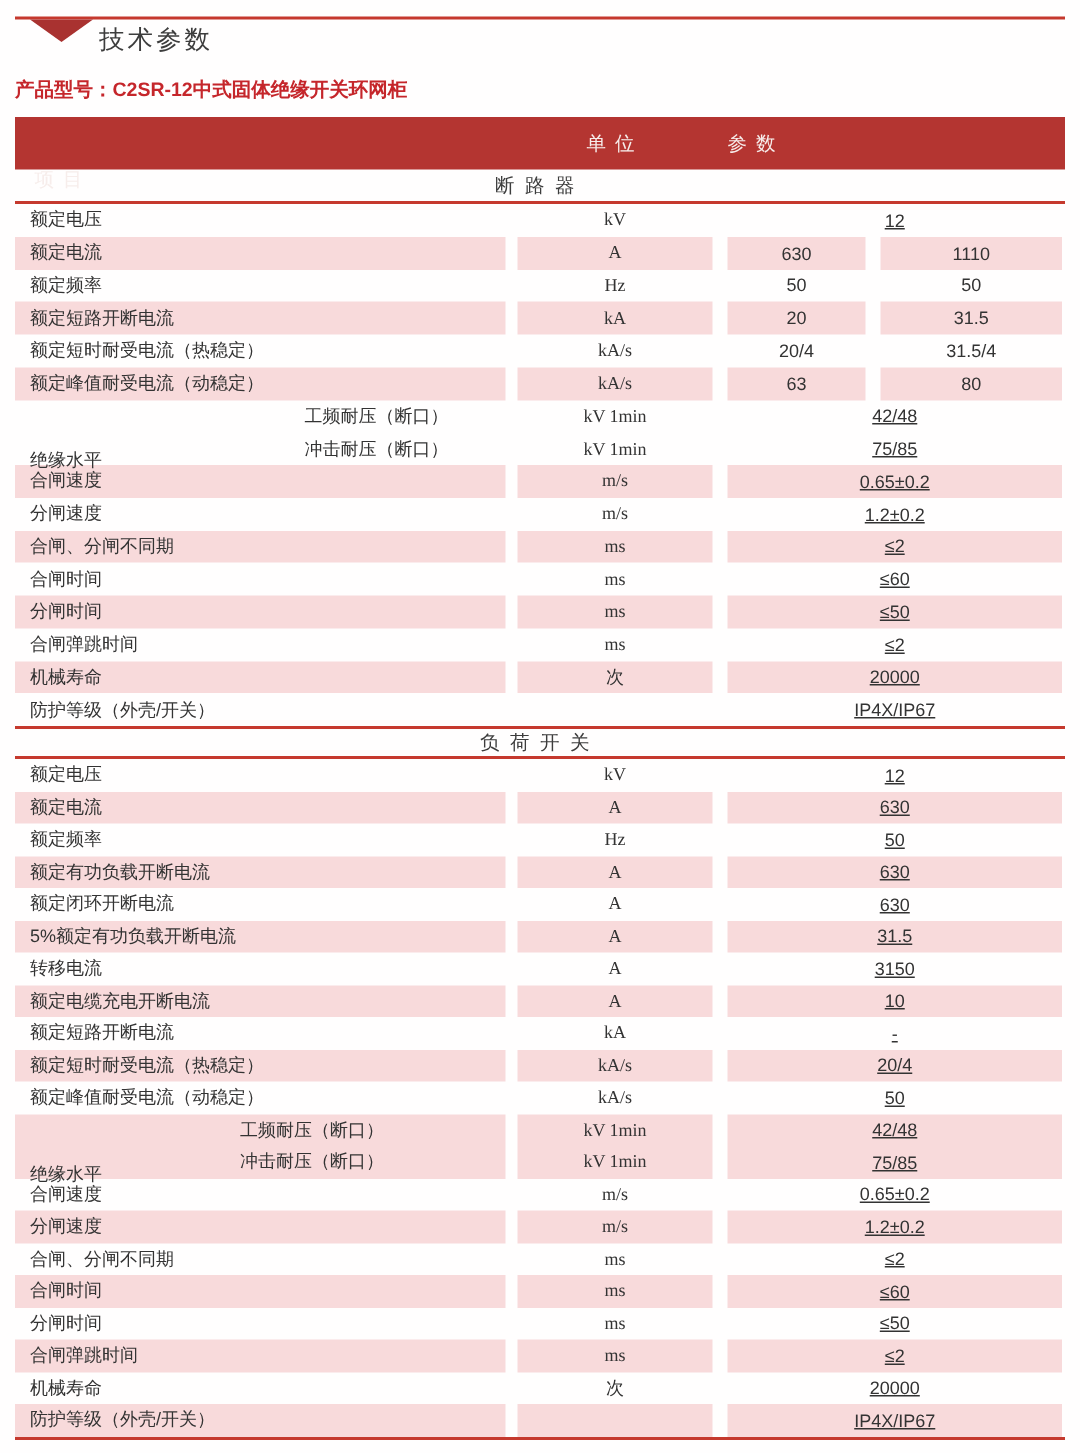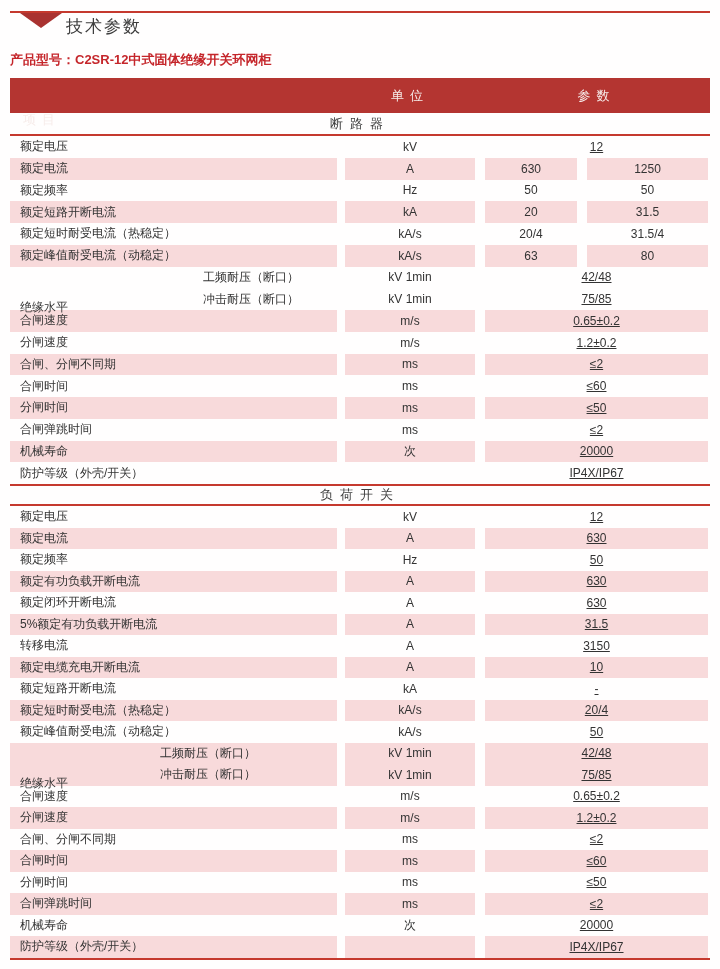--- a/index.html
+++ b/index.html
@@ -9,31 +9,31 @@
   .tri{position:absolute;left:20px;top:13px;width:0;height:0;
        border-left:21px solid transparent;border-right:21px solid transparent;
        border-top:15px solid var(--c-tri);}
   .page-title{position:absolute;left:66px;top:15px;font-size:17px;letter-spacing:2px;color:#3d3d3d;}
   .product{position:absolute;left:10px;top:51px;font-size:13px;font-weight:bold;color:var(--c-redtext);}
   .spec-table{position:absolute;left:10px;top:78px;width:700px;}
   .thead{display:flex;height:35px;align-items:center;background:var(--c-bar);
          color:#f7edeb;font-size:13px;letter-spacing:6px;}
   .th-item{width:327px;padding-left:13px;box-sizing:border-box;margin-top:48px;}
   .th-unit{width:130px;margin-left:8px;text-align:center;}
-  .th-param{width:223px;margin-left:10px;text-align:center;}
+  .th-param{width:223px;margin-left:10px;text-align:left;}
   .sec-title{height:23px;box-sizing:border-box;display:flex;align-items:center;justify-content:center;
              font-size:13px;letter-spacing:7px;color:#3d3d3d;border-bottom:2px solid var(--c-line);}
   .sec-title-2{height:22px;border-top:2px solid var(--c-line);}
   .sec0{--rh:21.75px;--ind:193px;}
   .sec1{--rh:21.5px;--ind:150px;}
   .row{display:flex;height:var(--rh);font-size:12px;color:#333;}
   .row.double{height:calc(var(--rh)*2);}
   .cell{display:flex;align-items:center;justify-content:center;box-sizing:border-box;background:transparent;}
   .ci{width:327px;justify-content:flex-start;padding-left:10px;}
-  .cu{width:130px;margin-left:8px;}
+  .cu{width:130px;margin-left:8px;font-family:Liberation Serif, serif;}
   .cv{width:223px;margin-left:10px;text-decoration:underline;}
   .cv1{width:92px;margin-left:10px;}
   .cv2{width:121px;margin-left:10px;}
   .pink .cell{background:var(--c-pink);}
   .ci-double{padding:0;position:relative;}
   .ins-label{position:absolute;left:10px;top:50%;transform:translateY(-50%);margin-top:19px;}
   .ins-subs{width:100%;height:100%;display:flex;flex-direction:column;}
   .ins-sub{flex:1;display:flex;align-items:center;padding-left:var(--ind);box-sizing:border-box;}
   .col{flex-direction:column;align-items:stretch;padding:0;}
   .col .line{flex:1;display:flex;align-items:center;justify-content:center;}
@@ -59,21 +59,21 @@
         <div class="sec-body sec0">
           <div class="row">
             <div class="cell ci">额定电压</div>
             <div class="cell cu">kV</div>
             <div class="cell cv">12</div>
           </div>
           <div class="row pink">
             <div class="cell ci">额定电流</div>
             <div class="cell cu">A</div>
             <div class="cell cv1">630</div>
-            <div class="cell cv2">1250</div>
+            <div class="cell cv2">1110</div>
           </div>
           <div class="row">
             <div class="cell ci">额定频率</div>
             <div class="cell cu">Hz</div>
             <div class="cell cv1">50</div>
             <div class="cell cv2">50</div>
           </div>
           <div class="row pink">
             <div class="cell ci">额定短路开断电流</div>
             <div class="cell cu">kA</div>

